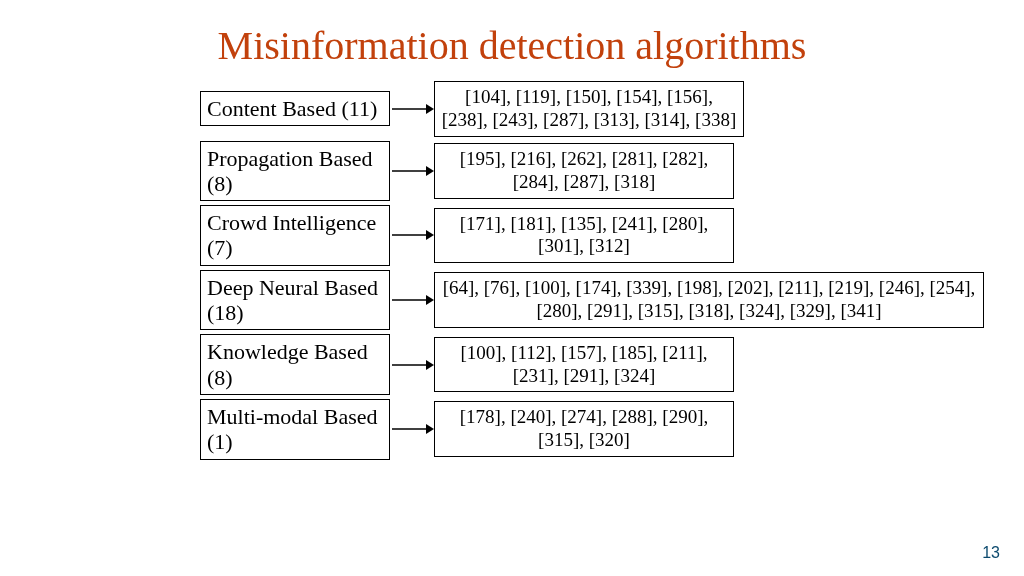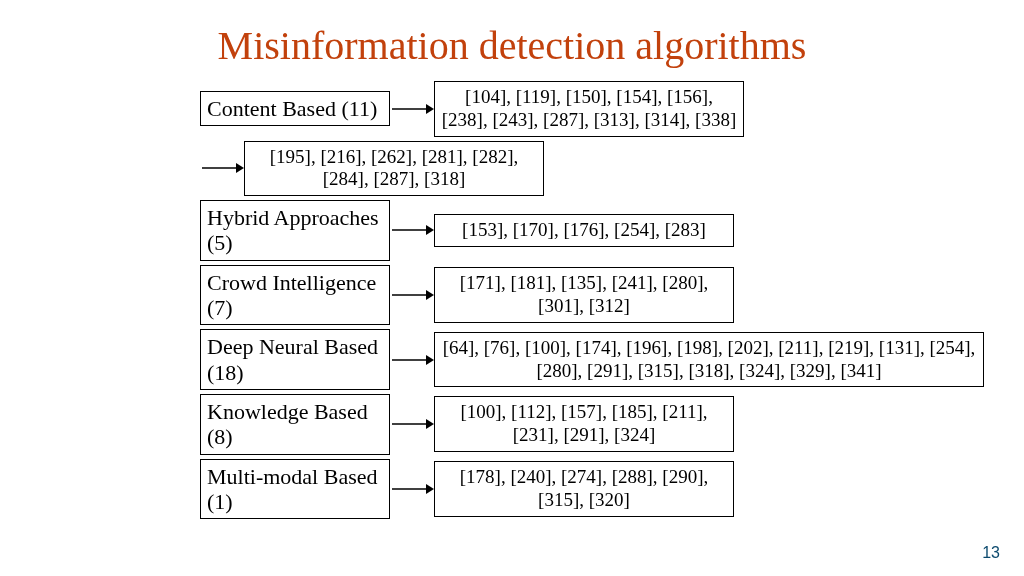--- a/index.html
+++ b/index.html
@@ -82,60 +82,51 @@
     <div class="arrow">
       <svg width="44" height="14">
           <line x1="2" y1="7" x2="36" y2="7" stroke="#000" stroke-width="1.5"></line>
           <polygon points="36,2 44,7 36,12" fill="#000"></polygon>
         </svg>
     </div>
     <div class="refs-box med">[104], [119], [150], [154], [156], [238], [243], [287], [313], [314], [338]</div>
   </div>
 
   <div class="row">
+    <div class="label-box">Propagation Based (8)</div>
     <div class="arrow">
       <svg width="44" height="14">
           <line x1="2" y1="7" x2="36" y2="7" stroke="#000" stroke-width="1.5"></line>
           <polygon points="36,2 44,7 36,12" fill="#000"></polygon>
         </svg>
     </div>
     <div class="refs-box short">[195], [216], [262], [281], [282], [284], [287], [318]</div>
   </div>
 
-  <div class="row">
-    <div class="label-box">Hybrid Approaches (5)</div>
-    <div class="arrow">
-      <svg width="44" height="14">
-          <line x1="2" y1="7" x2="36" y2="7" stroke="#000" stroke-width="1.5"></line>
-          <polygon points="36,2 44,7 36,12" fill="#000"></polygon>
-        </svg>
-    </div>
-    <div class="refs-box short">[153], [170], [176], [254], [283]</div>
-  </div>
 
   <div class="row">
     <div class="label-box">Crowd Intelligence (7)</div>
     <div class="arrow">
       <svg width="44" height="14">
           <line x1="2" y1="7" x2="36" y2="7" stroke="#000" stroke-width="1.5"></line>
           <polygon points="36,2 44,7 36,12" fill="#000"></polygon>
         </svg>
     </div>
     <div class="refs-box short">[171], [181], [135], [241], [280], [301], [312]</div>
   </div>
 
   <div class="row">
     <div class="label-box">Deep Neural Based (18)</div>
     <div class="arrow">
       <svg width="44" height="14">
           <line x1="2" y1="7" x2="36" y2="7" stroke="#000" stroke-width="1.5"></line>
           <polygon points="36,2 44,7 36,12" fill="#000"></polygon>
         </svg>
     </div>
-    <div class="refs-box wide">[64], [76], [100], [174], [196], [198], [202], [211], [219], [131], [254], [280], [291], [315], [318], [324], [329], [341]</div>
+    <div class="refs-box wide">[64], [76], [100], [174], [339], [198], [202], [211], [219], [246], [254], [280], [291], [315], [318], [324], [329], [341]</div>
   </div>
 
   <div class="row">
     <div class="label-box">Knowledge Based (8)</div>
     <div class="arrow">
       <svg width="44" height="14">
           <line x1="2" y1="7" x2="36" y2="7" stroke="#000" stroke-width="1.5"></line>
           <polygon points="36,2 44,7 36,12" fill="#000"></polygon>
         </svg>
     </div>

